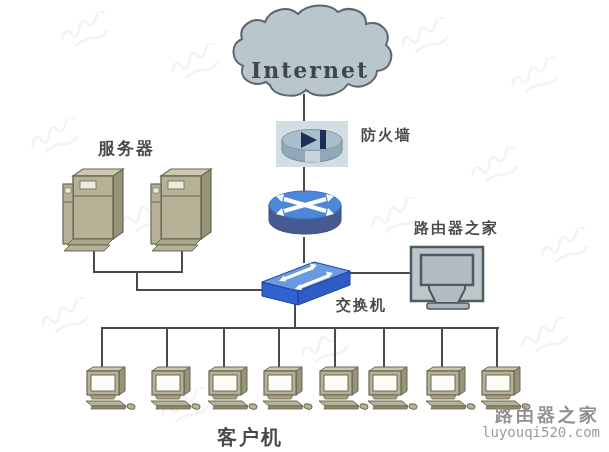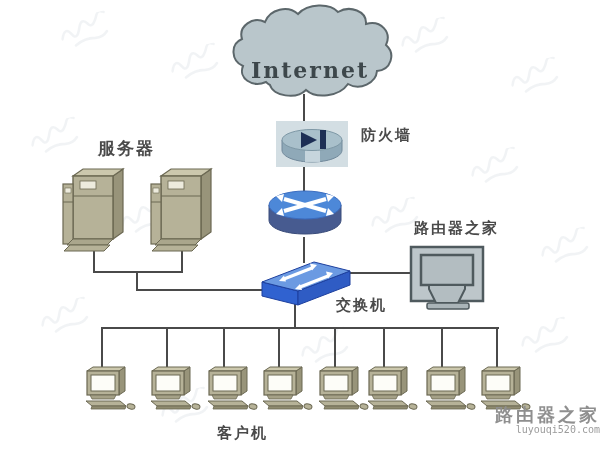--- a/index.html
+++ b/index.html
@@ -18,21 +18,21 @@
     font-family:"DejaVu Serif",serif;font-weight:bold;font-size:22px;
     letter-spacing:2px;color:#3d474b;margin-top:24px;
   }
   .fw-tile{position:absolute;left:276px;top:121px;width:72px;height:46px;background:#d3dee3;}
   .site-name{
     position:absolute;left:440px;top:403px;width:160px;text-align:right;
     color:#8f8f8f;font-size:18px;font-weight:bold;letter-spacing:3px;white-space:nowrap;
   }
   .site-url{
     position:absolute;left:438px;top:424px;width:162px;text-align:right;
-    color:#9c9c9c;font-size:10px;font-family:"DejaVu Sans Mono",monospace;white-space:nowrap;
+    color:#9c9c9c;font-size:14px;font-family:"DejaVu Sans Mono",monospace;white-space:nowrap;
   }
   .wm{position:absolute;width:62px;height:34px;opacity:.10;transform:rotate(-14deg);}
   svg{display:block;}
 </style>
 </head>
 <body>
 
 <div class="stage">
 
   <svg width="0" height="0" style="position:absolute" aria-hidden="true">
@@ -233,18 +233,18 @@
   <div class="node" style="left:419px;top:366px">
       <svg width="58" height="46">
         <use href="#sym-client"></use>
       </svg>
     </div>
   <div class="node" style="left:474px;top:366px">
       <svg width="58" height="46">
         <use href="#sym-client"></use>
       </svg>
     </div>
-  <span class="lbl" style="left:217px;top:424px;font-size:15px">客户机</span>
+  <span class="lbl" style="left:217px;top:424px;font-size:20px">客户机</span>
 
   <span class="site-name">路由器之家</span>
   <span class="site-url">luyouqi520.com</span>
 
 </div>
 
 </body></html>

